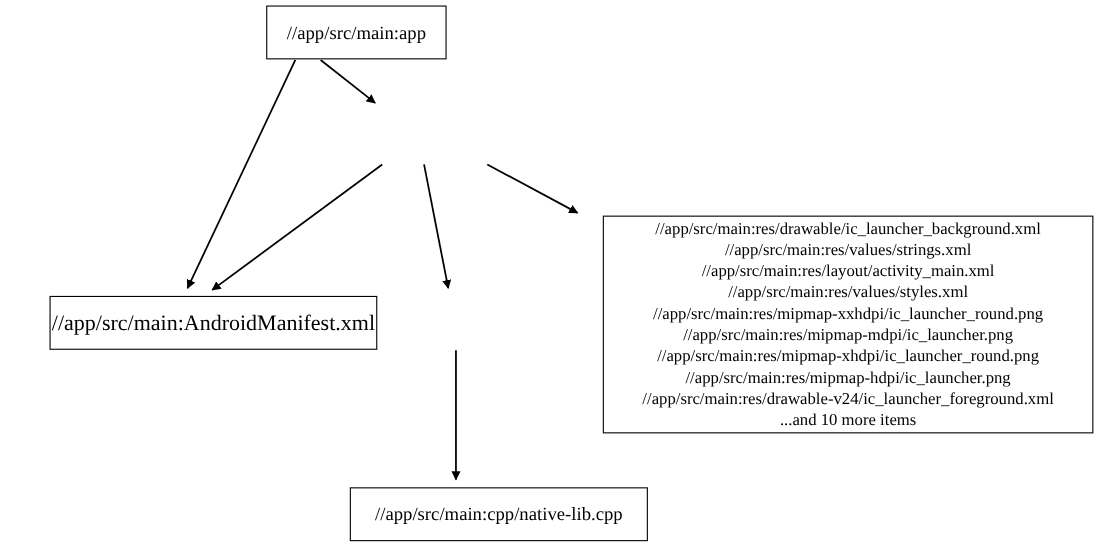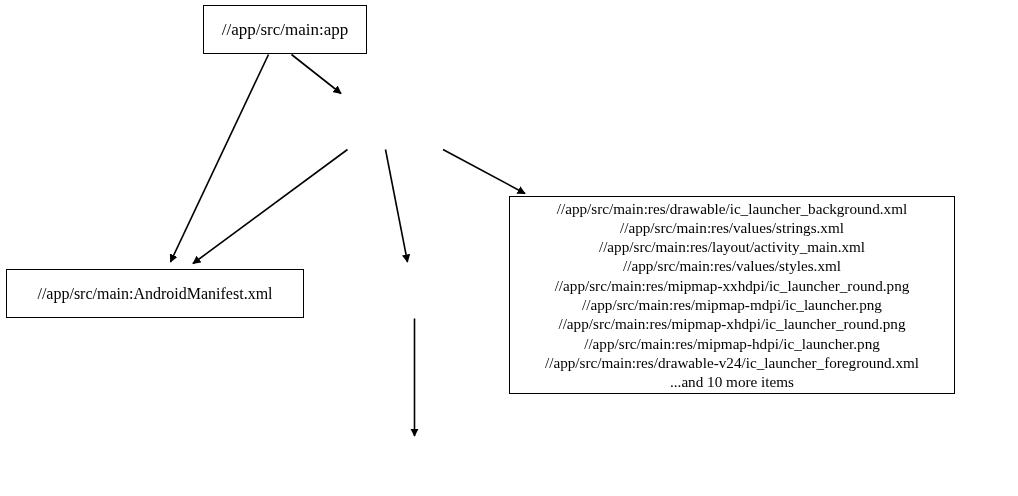--- a/index.html
+++ b/index.html
@@ -28,28 +28,29 @@
     box-sizing: border-box;
     border: 1px solid #000000;
     background: #ffffff;
     color: #000000;
     display: flex;
     align-items: center;
     justify-content: center;
     text-align: center;
     white-space: pre;
     line-height: 1.0;
+    margin-left: 39px;
   }
   .node-label {
     display: block;
     white-space: pre;
   }
   .n-app     { left: 203px; top: 5px;   width: 164px; height: 49px;  font-size: 17px; }
   .n-lib     { left: 302px; top: 100px; width: 154px; height: 49px;  font-size: 17px; }
-  .n-manifest{ left: 6px;   top: 269px; width: 298px; height: 49px;  font-size: 16px; }
+  .n-manifest{ left: 6px;   top: 269px; width: 298px; height: 49px;  font-size: 20px; }
   .n-jni     { left: 324px; top: 269px; width: 181px; height: 49px;  font-size: 17px; }
   .n-cpp     { left: 279px; top: 443px; width: 271px; height: 49px;  font-size: 17px; }
   .n-res     { left: 509px; top: 196px; width: 446px; height: 198px; font-size: 15.2px; }
   .n-res .node-label { line-height: 19.3px; }
 </style>
 </head>
 <body>
 
 <div id="canvas">
 
@@ -88,20 +89,23 @@
   <div class="node n-app">
     <span class="node-label">//app/src/main:app</span>
   </div>
 
 
   <div class="node n-manifest">
     <span class="node-label">//app/src/main:AndroidManifest.xml</span>
   </div>
 
 
+  <div class="node n-cpp">
+    <span class="node-label">//app/src/main:cpp/native-lib.cpp</span>
+  </div>
 
   <div class="node n-res">
     <span class="node-label">//app/src/main:res/drawable/ic_launcher_background.xml
 //app/src/main:res/values/strings.xml
 //app/src/main:res/layout/activity_main.xml
 //app/src/main:res/values/styles.xml
 //app/src/main:res/mipmap-xxhdpi/ic_launcher_round.png
 //app/src/main:res/mipmap-mdpi/ic_launcher.png
 //app/src/main:res/mipmap-xhdpi/ic_launcher_round.png
 //app/src/main:res/mipmap-hdpi/ic_launcher.png

